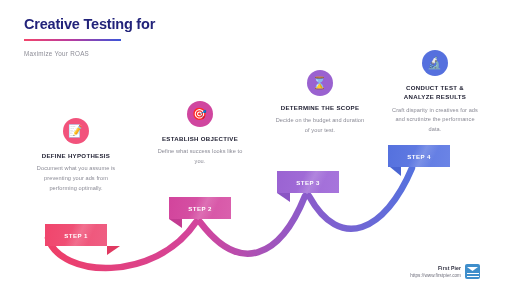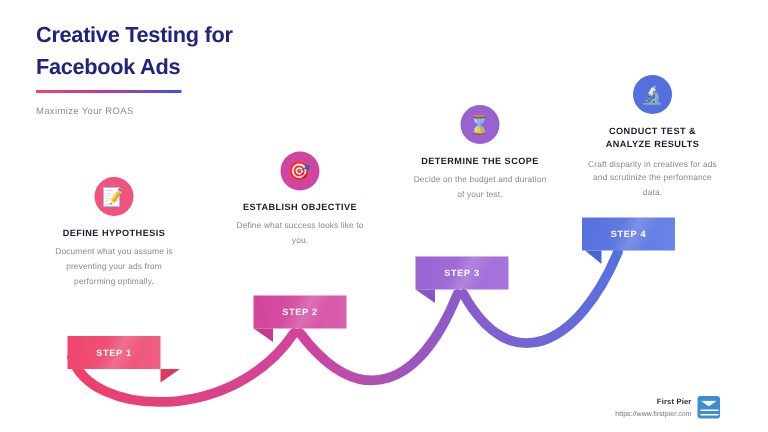--- a/index.html
+++ b/index.html
@@ -124,21 +124,20 @@
   }
 </style>
 </head>
 <body>
 
 <div id="slide">
 
   <div class="header">
     <div class="title">
       <div>Creative Testing for</div>
-      <div>Facebook Ads</div>
     </div>
     <div class="title-rule"></div>
     <div class="subtitle">Maximize Your ROAS</div>
   </div>
 
   <svg id="curves" viewBox="0 0 512 288">
     <defs>
       <linearGradient id="g12" x1="0" y1="0" x2="1" y2="0">
         <stop offset="0%" stop-color="#ef3f67"></stop>
         <stop offset="100%" stop-color="#d2449c"></stop>

